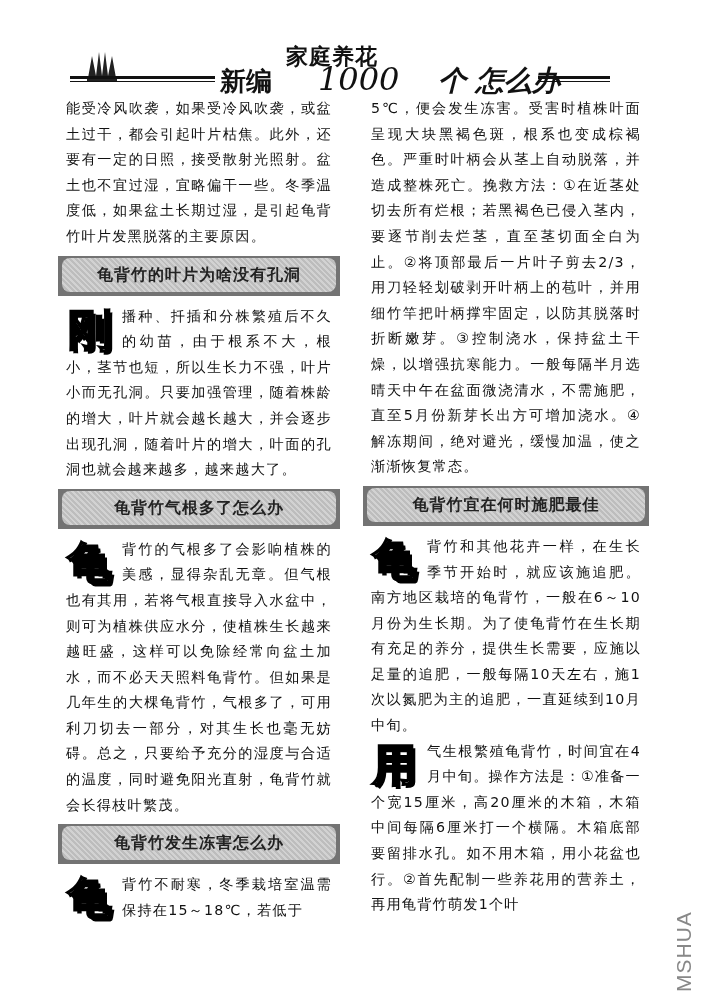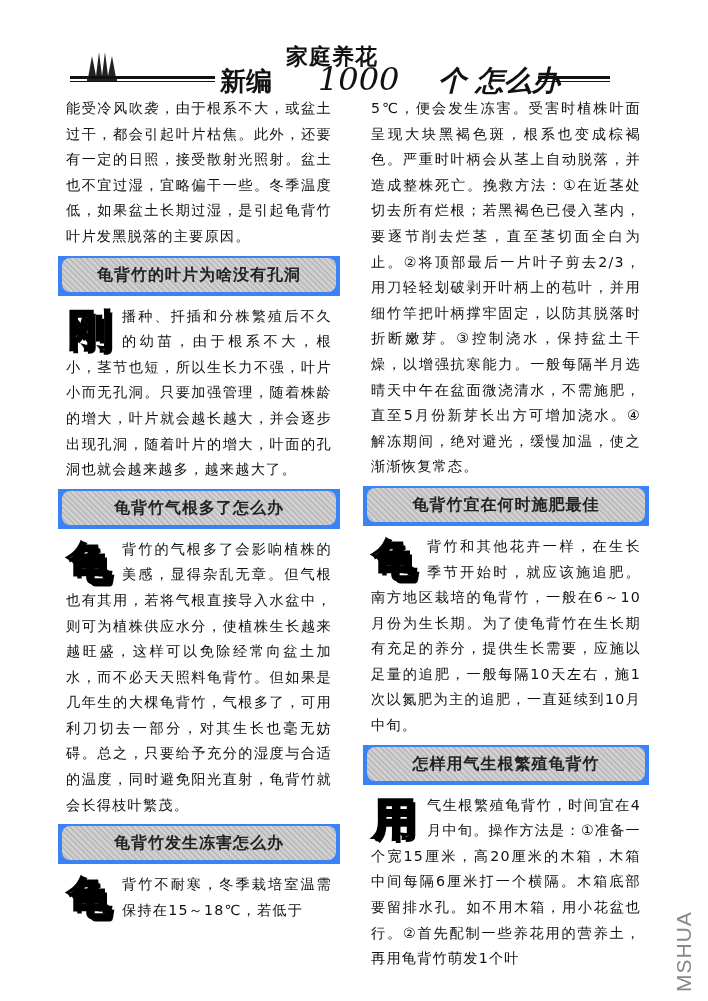--- a/index.html
+++ b/index.html
@@ -10,21 +10,21 @@
   .hl-left{left:0;top:38px;width:145px;}
   .hl-right{left:468px;top:38px;width:72px;}
   .title-small{position:absolute;left:216px;top:4px;font-size:22px;font-weight:bold;font-family:Liberation Mono, monospace;letter-spacing:1px;}
   .title-new{position:absolute;left:150px;top:26px;font-size:26px;font-weight:bold;}
   .title-num{position:absolute;left:248px;top:22px;font-size:32px;font-weight:normal;font-style:italic;font-family:"DejaVu Serif",serif;}
   .title-tail{position:absolute;left:368px;top:24px;font-size:28px;font-weight:bold;font-style:italic;font-family:"DejaVu Serif",serif;text-align:center;}
   .col{position:absolute;top:96px;font-size:14.2px;line-height:25.6px;letter-spacing:1.2px;text-align:justify;}
   .col-left{left:66px;width:266px;}
   .col-right{left:371px;width:270px;}
   .para{margin:0;}
-  .sec-head{height:40px;margin:6px -8px 8px -8px;background:#3b82f6;position:relative;}
+  .sec-head{height:40px;margin:6px -8px 8px -8px;background:#737373;position:relative;}
   .sec-head .bar{position:absolute;left:4px;right:4px;top:2px;height:34px;border-radius:8px;
       background:repeating-linear-gradient(45deg,#bdbdbd 0 2px,#d2d2d2 2px 4px);
       display:flex;align-items:center;justify-content:center;font-size:16px;font-weight:bold;color:#222;letter-spacing:1px;}
   .dropcap{float:left;width:48px;height:48px;margin:2px 8px 0 0;font-size:44px;line-height:48px;font-weight:bold;
       color:#fff;-webkit-text-stroke:2px #000;text-shadow:3px 3px 0 #000;text-align:center;font-family:"DejaVu Serif",serif;}
   .watermark{position:absolute;left:672px;top:872px;width:26px;height:120px;color:#888;font-size:21px;font-family:"Liberation Sans",sans-serif;
       writing-mode:vertical-rl;transform:rotate(180deg);letter-spacing:1px;}
 </style>
 </head>
 <body>
@@ -36,21 +36,21 @@
   </svg>
   <div class="hline hl-left"></div>
   <div class="hline hl-right"></div>
   <span class="title-small">家庭养花</span>
   <span class="title-new">新编</span>
   <span class="title-num">1000</span>
   <span class="title-tail">个 怎么办</span>
 </div>
 
 <div class="col col-left">
-  <p class="para">能受冷风吹袭，由于根系不大，或盆土过干，都会引起叶片枯焦。此外，还要有一定的日照，接受散射光照射。盆土也不宜过湿，宜略偏干一些。冬季温度低，如果盆土长期过湿，是引起龟背竹叶片发黑脱落的主要原因。</p>
+  <p class="para">能受冷风吹袭，如果受冷风吹袭，或盆土过干，都会引起叶片枯焦。此外，还要有一定的日照，接受散射光照射。盆土也不宜过湿，宜略偏干一些。冬季温度低，如果盆土长期过湿，是引起龟背竹叶片发黑脱落的主要原因。</p>
 
   <div class="sec-head">
     <div class="bar">龟背竹的叶片为啥没有孔洞</div>
   </div>
   <p class="para">
     <span class="dropcap">刚</span>
     <span>播种、扦插和分株繁殖后不久的幼苗，由于根系不大，根小，茎节也短，所以生长力不强，叶片小而无孔洞。只要加强管理，随着株龄的增大，叶片就会越长越大，并会逐步出现孔洞，随着叶片的增大，叶面的孔洞也就会越来越多，越来越大了。</span>
   </p>
 
   <div class="sec-head">
@@ -74,22 +74,19 @@
   <p class="para">5℃，便会发生冻害。受害时植株叶面呈现大块黑褐色斑，根系也变成棕褐色。严重时叶柄会从茎上自动脱落，并造成整株死亡。挽救方法：①在近茎处切去所有烂根；若黑褐色已侵入茎内，要逐节削去烂茎，直至茎切面全白为止。②将顶部最后一片叶子剪去2/3，用刀轻轻划破剥开叶柄上的苞叶，并用细竹竿把叶柄撑牢固定，以防其脱落时折断嫩芽。③控制浇水，保持盆土干燥，以增强抗寒能力。一般每隔半月选晴天中午在盆面微浇清水，不需施肥，直至5月份新芽长出方可增加浇水。④解冻期间，绝对避光，缓慢加温，使之渐渐恢复常态。</p>
 
   <div class="sec-head">
     <div class="bar">龟背竹宜在何时施肥最佳</div>
   </div>
   <p class="para">
     <span class="dropcap">龟</span>
     <span>背竹和其他花卉一样，在生长季节开始时，就应该施追肥。南方地区栽培的龟背竹，一般在6～10月份为生长期。为了使龟背竹在生长期有充足的养分，提供生长需要，应施以足量的追肥，一般每隔10天左右，施1次以氮肥为主的追肥，一直延续到10月中旬。</span>
   </p>
 
-  <div class="sec-head">
-    <div class="bar">怎样用气生根繁殖龟背竹</div>
-  </div>
   <p class="para">
     <span class="dropcap">用</span>
     <span>气生根繁殖龟背竹，时间宜在4月中旬。操作方法是：①准备一个宽15厘米，高20厘米的木箱，木箱中间每隔6厘米打一个横隔。木箱底部要留排水孔。如不用木箱，用小花盆也行。②首先配制一些养花用的营养土，再用龟背竹萌发1个叶</span>
   </p>
 </div>
 
 <div class="watermark">MSHUA</div>
 
 </body></html>

